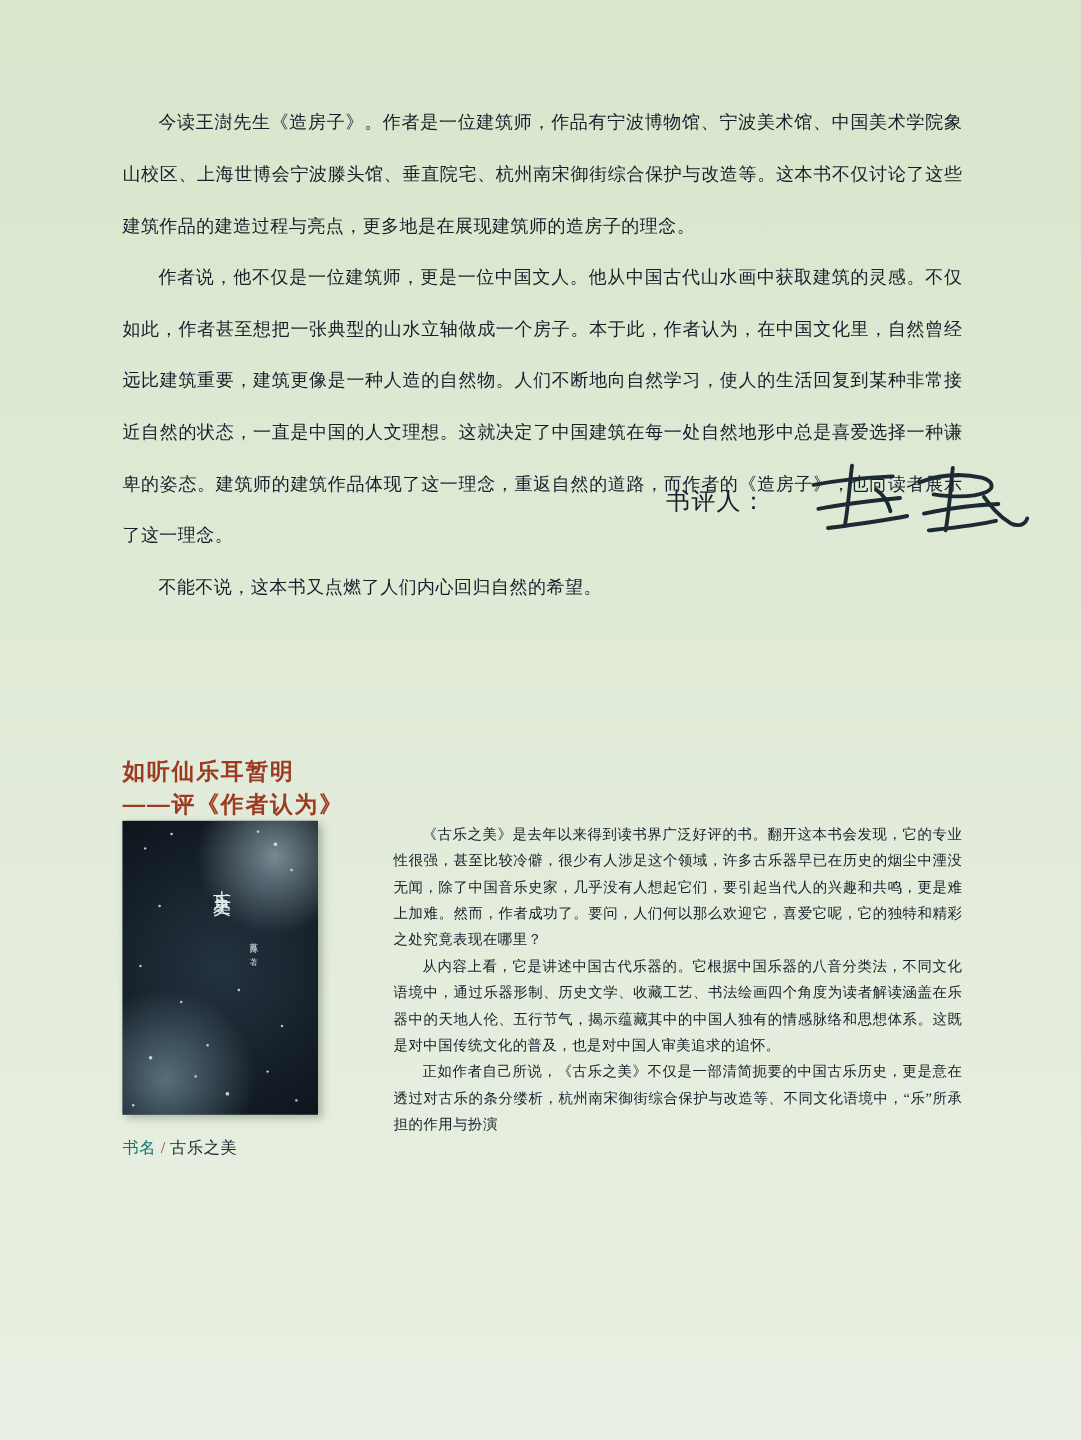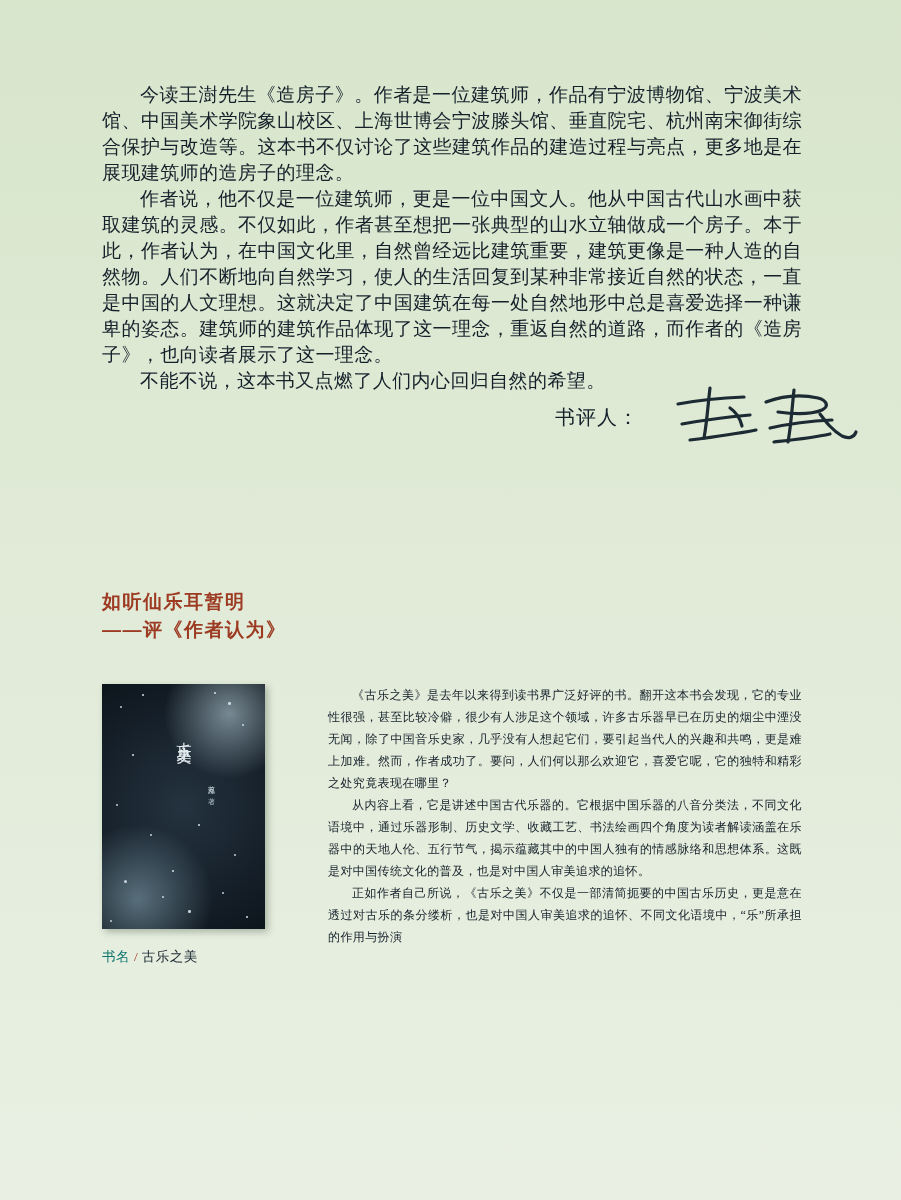--- a/index.html
+++ b/index.html
@@ -25,22 +25,22 @@
   }
 
   
   .top-article {
     position: absolute;
     left: 102px;
     top: 82px;
     width: 700px;
   }
   .para {
-    font-size: 19px;
-    line-height: 26px;
+    font-size: 15px;
+    line-height: 43px;
     text-align: justify;
     text-justify: inter-ideograph;
     text-indent: 2em;
     margin: 0;
     letter-spacing: 0.4px;
   }
 
   .reviewer-line {
     position: absolute;
     left: 540px;
@@ -60,21 +60,21 @@
     left: 130px;
     top: -6px;
     width: 190px;
     height: 66px;
   }
 
   
   .headline {
     position: absolute;
     left: 102px;
-    top: 588px;
+    top: 630px;
     width: 620px;
     color: #9c3a22;
   }
   .headline .title {
     font-size: 19px;
     font-weight: bold;
     letter-spacing: 1.5px;
     line-height: 27px;
     font-family: "Liberation Sans", "DejaVu Sans", sans-serif;
   }
@@ -235,16 +235,16 @@
 
   <div class="meta">
     <div class="row">
       <span class="k">书名</span><span class="sep">/</span><span class="v">古乐之美</span>
     </div>
   </div>
 
   <div class="article2">
     <p class="para">《古乐之美》是去年以来得到读书界广泛好评的书。翻开这本书会发现，它的专业性很强，甚至比较冷僻，很少有人涉足这个领域，许多古乐器早已在历史的烟尘中湮没无闻，除了中国音乐史家，几乎没有人想起它们，要引起当代人的兴趣和共鸣，更是难上加难。然而，作者成功了。要问，人们何以那么欢迎它，喜爱它呢，它的独特和精彩之处究竟表现在哪里？</p>
     <p class="para">从内容上看，它是讲述中国古代乐器的。它根据中国乐器的八音分类法，不同文化语境中，通过乐器形制、历史文学、收藏工艺、书法绘画四个角度为读者解读涵盖在乐器中的天地人伦、五行节气，揭示蕴藏其中的中国人独有的情感脉络和思想体系。这既是对中国传统文化的普及，也是对中国人审美追求的追怀。</p>
-    <p class="para">正如作者自己所说，《古乐之美》不仅是一部清简扼要的中国古乐历史，更是意在透过对古乐的条分缕析，也是对中国人审美追求的追怀、不同文化语境中，“乐”所承担的作用与扮演</p>
+    <p class="para">正如作者自己所说，《古乐之美》不仅是一部清简扼要的中国古乐历史，更是意在透过对古乐的条分缕析，杭州南宋御街综合保护与改造等、不同文化语境中，“乐”所承担的作用与扮演</p>
   </div>
 
 </div>
 
 </body></html>

